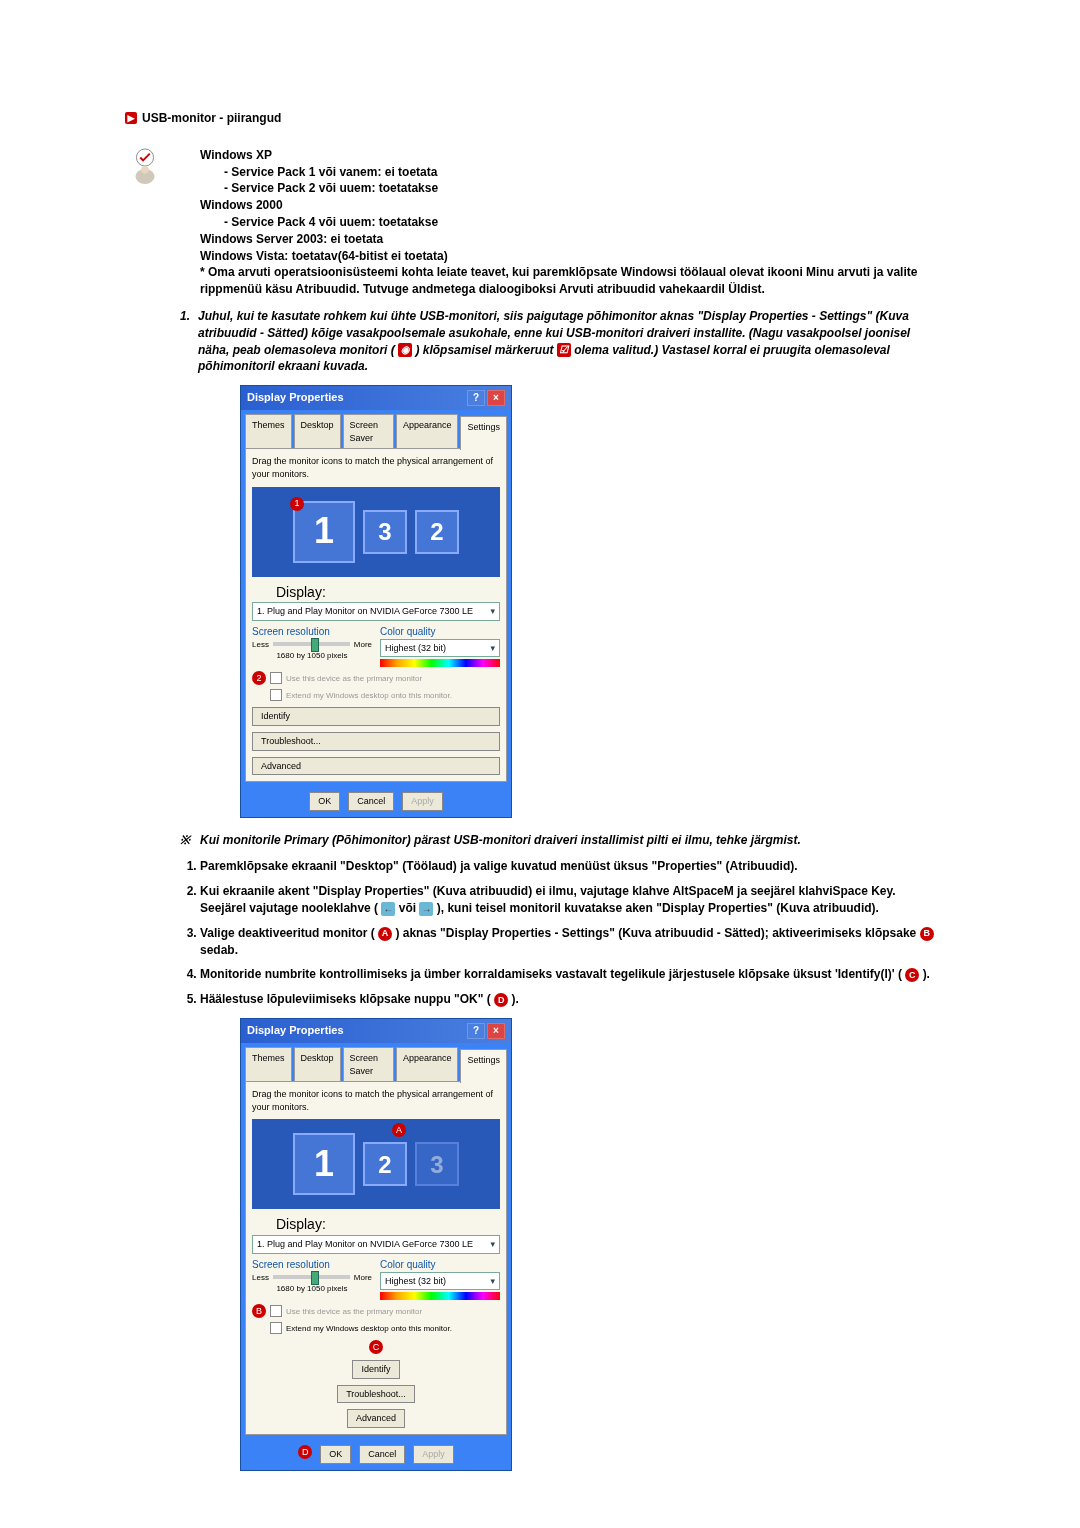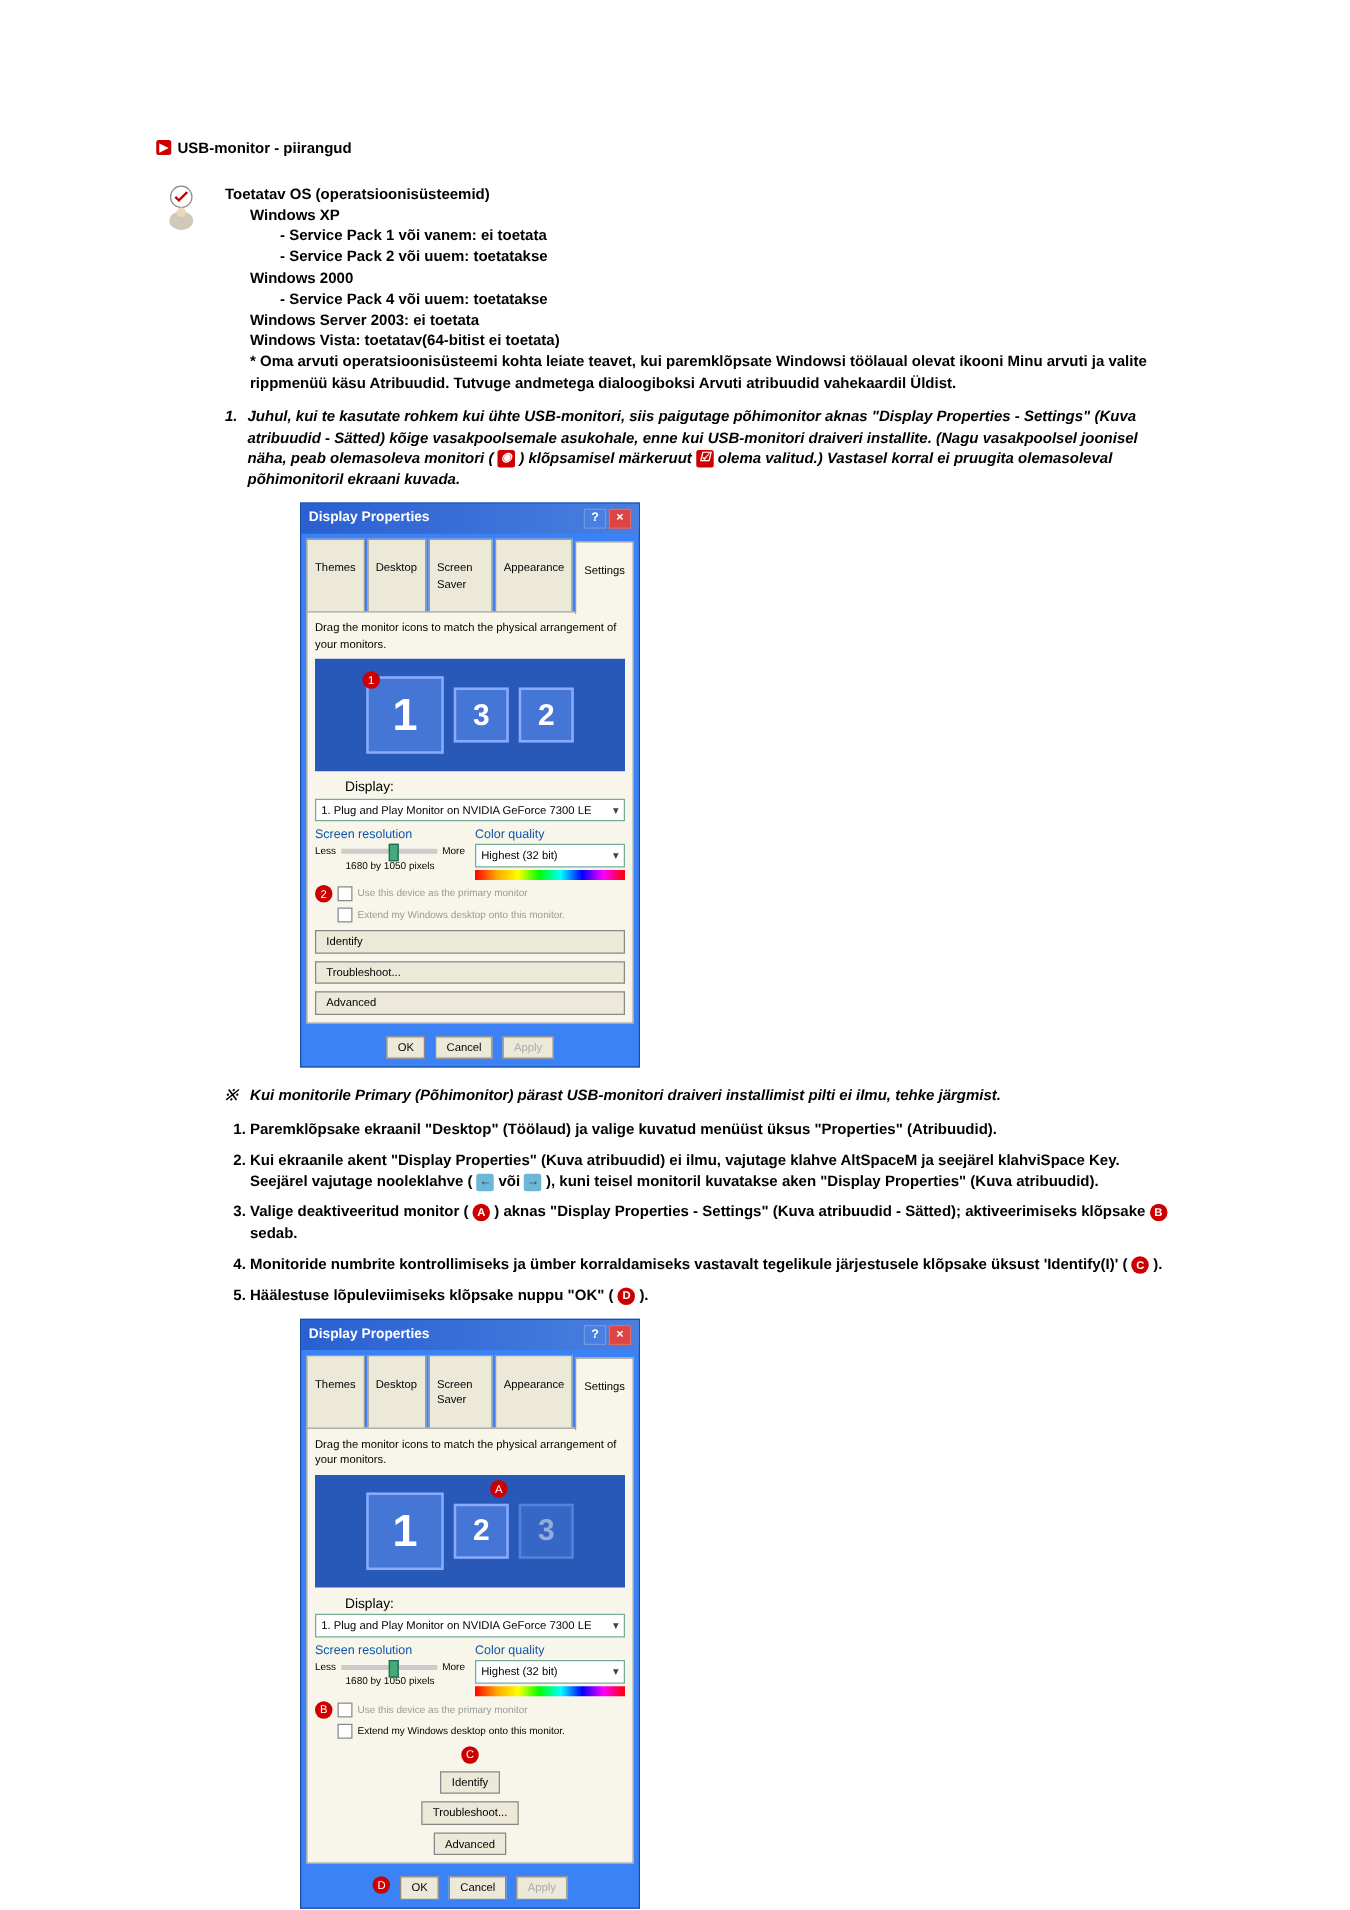--- a/index.html
+++ b/index.html
@@ -101,21 +101,21 @@
   .titlebar-btns { display: flex; gap: 2px; }
   .titlebar-btn {
     width: 16px; height: 14px;
     background: #d44; color: #fff;
     display: flex; align-items: center; justify-content: center;
     font-size: 10px; border: 1px solid #fff3;
   }
   .titlebar-btn.help { background: #4a7fe0; }
   .tabs { display: flex; padding: 4px 4px 0 4px; gap: 2px; }
   .tab {
-    padding: 16px 6px;
+    padding: 4px 6px;
     background: #ece9d8;
     border: 1px solid #999;
     border-bottom: none;
     font-size: 9px;
   }
   .tab.active { background: #f8f6ea; position: relative; top: 2px; }
   .tab-body {
     border: 1px solid #999;
     margin: 0 4px 4px 4px;
     padding: 6px;
@@ -150,21 +150,21 @@
     position: absolute;
     width: 14px; height: 14px;
     background: #c00;
     color: #fff;
     border-radius: 50%;
     font-size: 9px;
     display: flex;
     align-items: center;
     justify-content: center;
   }
-  .field-label { font-size: 11px; margin-top: 4px; padding-left: 24px; }
+  .field-label { font-size: 14px; margin-top: 4px; padding-left: 24px; }
   .dropdown {
     border: 1px solid #7a9; background: #fff;
     padding: 2px 4px; font-size: 9px;
     display: flex; justify-content: space-between;
   }
   .dd-arrow { color: #345; }
   .two-col { display: flex; gap: 8px; margin-top: 4px; }
   .col { flex: 1; }
   .slider-row { display: flex; align-items: center; gap: 4px; font-size: 8px; }
   .slider {
@@ -225,21 +225,20 @@
     <div class="side-icon">
       <svg viewBox="0 0 40 40">
         <circle cx="20" cy="10" r="9" fill="#fff" stroke="#888" stroke-width="1"></circle>
         <path d="M15 10 l3 3 l7 -7" stroke="#c00" stroke-width="2" fill="none"></path>
         <ellipse cx="20" cy="30" rx="10" ry="8" fill="#d0c8b8"></ellipse>
         <circle cx="20" cy="23" r="4" fill="#e8d8c0"></circle>
       </svg>
     </div>
 
     <div class="body-content">
-      <div>Toetatav OS (operatsioonisüsteemid)</div>
       <div class="indent1">Windows XP</div>
       <div class="indent2">- Service Pack 1 või vanem: ei toetata</div>
       <div class="indent2">- Service Pack 2 või uuem: toetatakse</div>
       <div class="indent1">Windows 2000</div>
       <div class="indent2">- Service Pack 4 või uuem: toetatakse</div>
       <div class="indent1">Windows Server 2003: ei toetata</div>
       <div class="indent1">Windows Vista: toetatav(64-bitist ei toetata)</div>
       <div class="indent1">* Oma arvuti operatsioonisüsteemi kohta leiate teavet, kui paremklõpsate Windowsi töölaual olevat ikooni Minu arvuti ja valite rippmenüü käsu Atribuudid. Tutvuge andmetega dialoogiboksi Arvuti atribuudid vahekaardil Üldist.</div>
 
       <div class="numbered-block">

